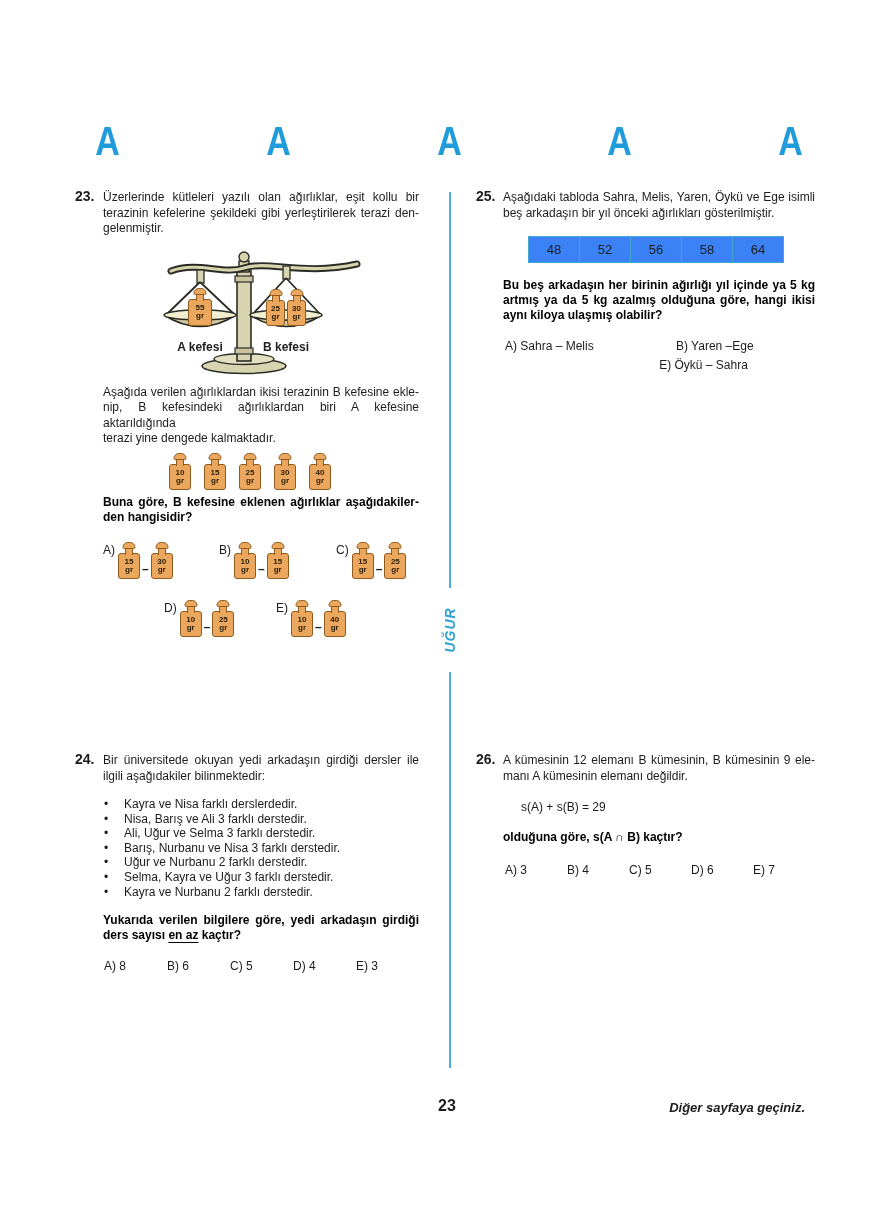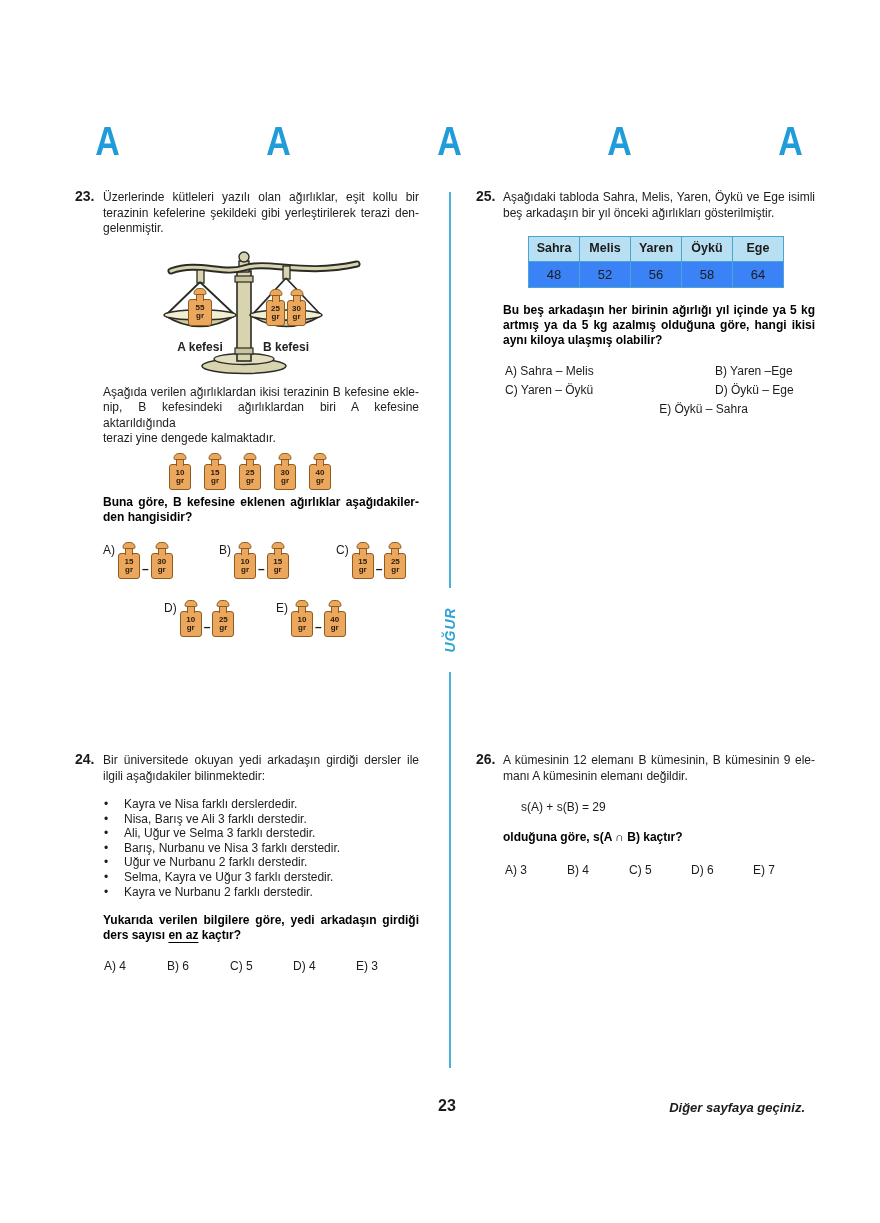--- a/index.html
+++ b/index.html
@@ -77,21 +77,21 @@
   .q26 .optline { margin-left:2px; margin-top:18px; }
 
   
   .wtable { border-collapse:collapse; margin:15px 0 0 25px; }
   .wtable th,.wtable td { box-sizing:border-box; width:51px; text-align:center;
     border:1.7px solid #46a7d3; }
   .wtable th { height:25px; background:#b8dff2; font-size:12.5px; font-weight:bold; color:#1a1a1a; }
   .wtable td { height:26px; font-size:13px; background:#3b82f6; }
 
   
-  .orow { display:flex; line-height:19px; margin-left:2px;gap:39px; }
+  .orow { display:flex; line-height:19px; margin-left:2px; }
   .orow .ocell { width:171px; }
   .orow-e { margin-left:89px; line-height:19px;text-align:center; }
 
   .q25 .bold { margin-top:15px; }
   .q25 .opts { margin-top:13px; }
 
   .eq { margin:16px 0 0 18px; }
   .q26 .bold { margin-top:14px; }
 
   .q23 .p2 { margin-top:6px; }
@@ -270,27 +270,20 @@
   <section class="q q25">
     <span class="qnum">25.</span>
     <div class="qbody">
       <div class="para">
         <span class="tl jl">Aşağıdaki tabloda Sahra, Melis, Yaren, Öykü ve Ege isimli</span>
         <span class="tl">beş arkadaşın bir yıl önceki ağırlıkları gösterilmiştir.</span>
       </div>
 
       <table class="wtable">
         <tbody>
-            <tr>
-          <th>Sahra</th>
-          <th>Melis</th>
-          <th>Yaren</th>
-          <th>Öykü</th>
-          <th>Ege</th>
-        </tr>
         <tr>
           <td>48</td>
           <td>52</td>
           <td>56</td>
           <td>58</td>
           <td>64</td>
         </tr>
       </tbody>
         </table>
 
@@ -298,24 +291,20 @@
         <span class="tl jl">Bu beş arkadaşın her birinin ağırlığı yıl içinde ya 5 kg</span>
         <span class="tl jl">artmış ya da 5 kg azalmış olduğuna göre, hangi ikisi</span>
         <span class="tl">aynı kiloya ulaşmış olabilir?</span>
       </div>
 
       <div class="opts">
         <div class="orow">
           <span class="ocell">A) Sahra – Melis</span>
           <span>B) Yaren –Ege</span>
         </div>
-        <div class="orow">
-          <span class="ocell">C) Yaren – Öykü</span>
-          <span>D) Öykü – Ege</span>
-        </div>
         <div class="orow-e">E) Öykü – Sahra</div>
       </div>
     </div>
   </section>
 
   <section class="q q24">
     <span class="qnum">24.</span>
     <div class="qbody">
       <div class="para">
         <span class="tl jl">Bir üniversitede okuyan yedi arkadaşın girdiği dersler ile</span>
@@ -352,21 +341,21 @@
           <span class="btxt">Kayra ve Nurbanu 2 farklı derstedir.</span>
         </div>
       </div>
 
       <div class="para bold qq">
         <span class="tl jl">Yukarıda verilen bilgilere göre, yedi arkadaşın girdiği</span>
         <span class="tl"><span>ders sayısı </span><span class="ul">en az</span><span> kaçtır?</span></span>
       </div>
 
       <div class="optline">
-        <span>A) 4</span>
+        <span>A) 8</span>
         <span>B) 6</span>
         <span>C) 5</span>
         <span>D) 4</span>
         <span>E) 3</span>
       </div>
     </div>
   </section>
 
   <section class="q q26">
     <span class="qnum">26.</span>

